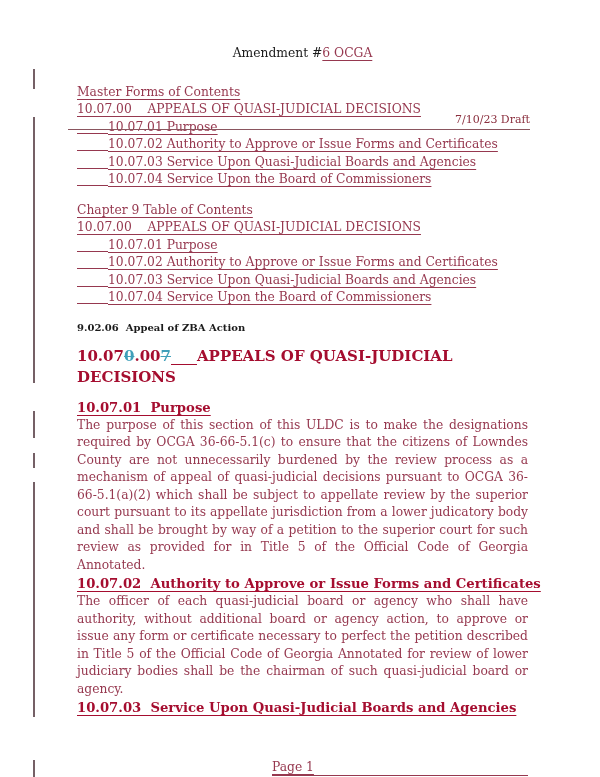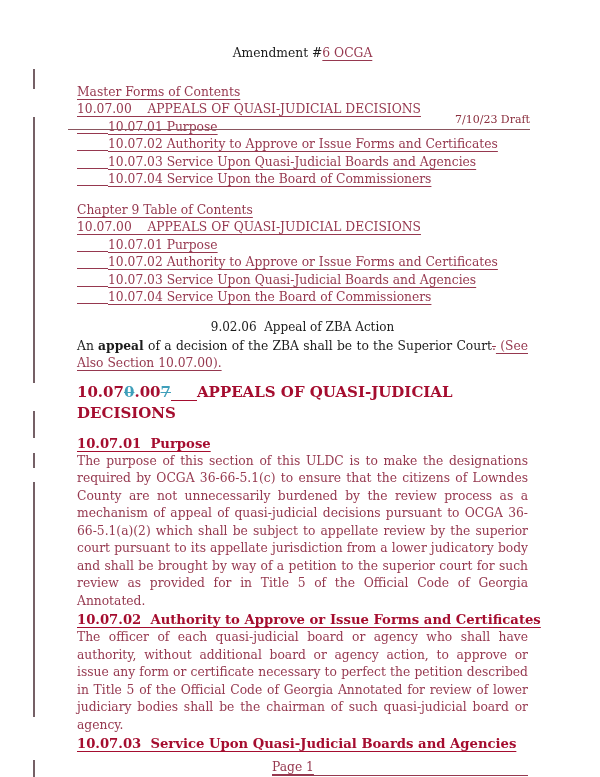--- a/index.html
+++ b/index.html
@@ -32,22 +32,22 @@
   .del{color:var(--red);text-decoration:line-through;}
   .del-teal{color:var(--teal);text-decoration:line-through;text-decoration-color:var(--teal);}
   .pre{white-space:pre;}
   .toc{margin-top:21px;}
   .toc.second{margin-top:13px;}
   .toc-line{color:var(--red);}
   .tab{display:inline-block;width:31px;height:12px;border-bottom:1px solid var(--red);margin-bottom:-3px;}
   
   .zba{margin-top:11px;}
   .zba h3{
-    margin:0;font-size:12px;line-height:19px;color:var(--black);
-    font-weight:normal;white-space:pre;text-align:center;
+    margin:0;font-size:10px;line-height:19px;color:var(--black);
+    font-weight:bold;white-space:pre;
   }
   .zba p{margin:0;text-align:justify;}
   
   .main-h{
     margin:9px 0 0 0;font-size:15px;line-height:21px;font-weight:bold;
     color:var(--crimson);
     text-underline-offset:3px;text-decoration-thickness:1px;
   }
   .main-h .del-teal{font-weight:bold;}
   .htab{display:inline-block;width:26px;height:14px;border-bottom:1px solid var(--crimson);margin-bottom:-4px;}
@@ -106,21 +106,20 @@
       <div class="toc-line ins">Chapter 9 Table of Contents</div>
       <div class="toc-line ins pre">10.07.00    APPEALS OF QUASI-JUDICIAL DECISIONS</div>
       <div class="toc-line"><span class="tab"></span><span class="ins">10.07.01 Purpose</span></div>
       <div class="toc-line"><span class="tab"></span><span class="ins">10.07.02 Authority to Approve or Issue Forms and Certificates</span></div>
       <div class="toc-line"><span class="tab"></span><span class="ins">10.07.03 Service Upon Quasi-Judicial Boards and Agencies</span></div>
       <div class="toc-line"><span class="tab"></span><span class="ins">10.07.04 Service Upon the Board of Commissioners</span></div>
     </div>
 
     <div class="zba">
       <h3>9.02.06  Appeal of ZBA Action</h3>
-      <p><span>An </span><b>appeal</b><span> of a decision of the ZBA shall be to the Superior Court</span><span class="del">.</span><span class="ins"> (See Also Section 10.07.00).</span></p>
     </div>
 
     <h2 class="main-h"><span>10.07</span><span class="del-teal">0</span><span>.00</span><span class="del-teal">7</span><span class="htab"></span><span>APPEALS OF QUASI-JUDICIAL DECISIONS</span></h2>
 
     <div class="sec">
       <h3>10.07.01  Purpose</h3>
       <p>The purpose of this section of this ULDC is to make the designations required by OCGA 36-66-5.1(c) to ensure that the citizens of Lowndes County are not unnecessarily burdened by the review process as a mechanism of appeal of quasi-judicial decisions pursuant to OCGA 36-66-5.1(a)(2) which shall be subject to appellate review by the superior court pursuant to its appellate jurisdiction from a lower judicatory body and shall be brought by way of a petition to the superior court for such review as provided for in Title 5 of the Official Code of Georgia Annotated.</p>
     </div>
 
     <div class="sec tight">

